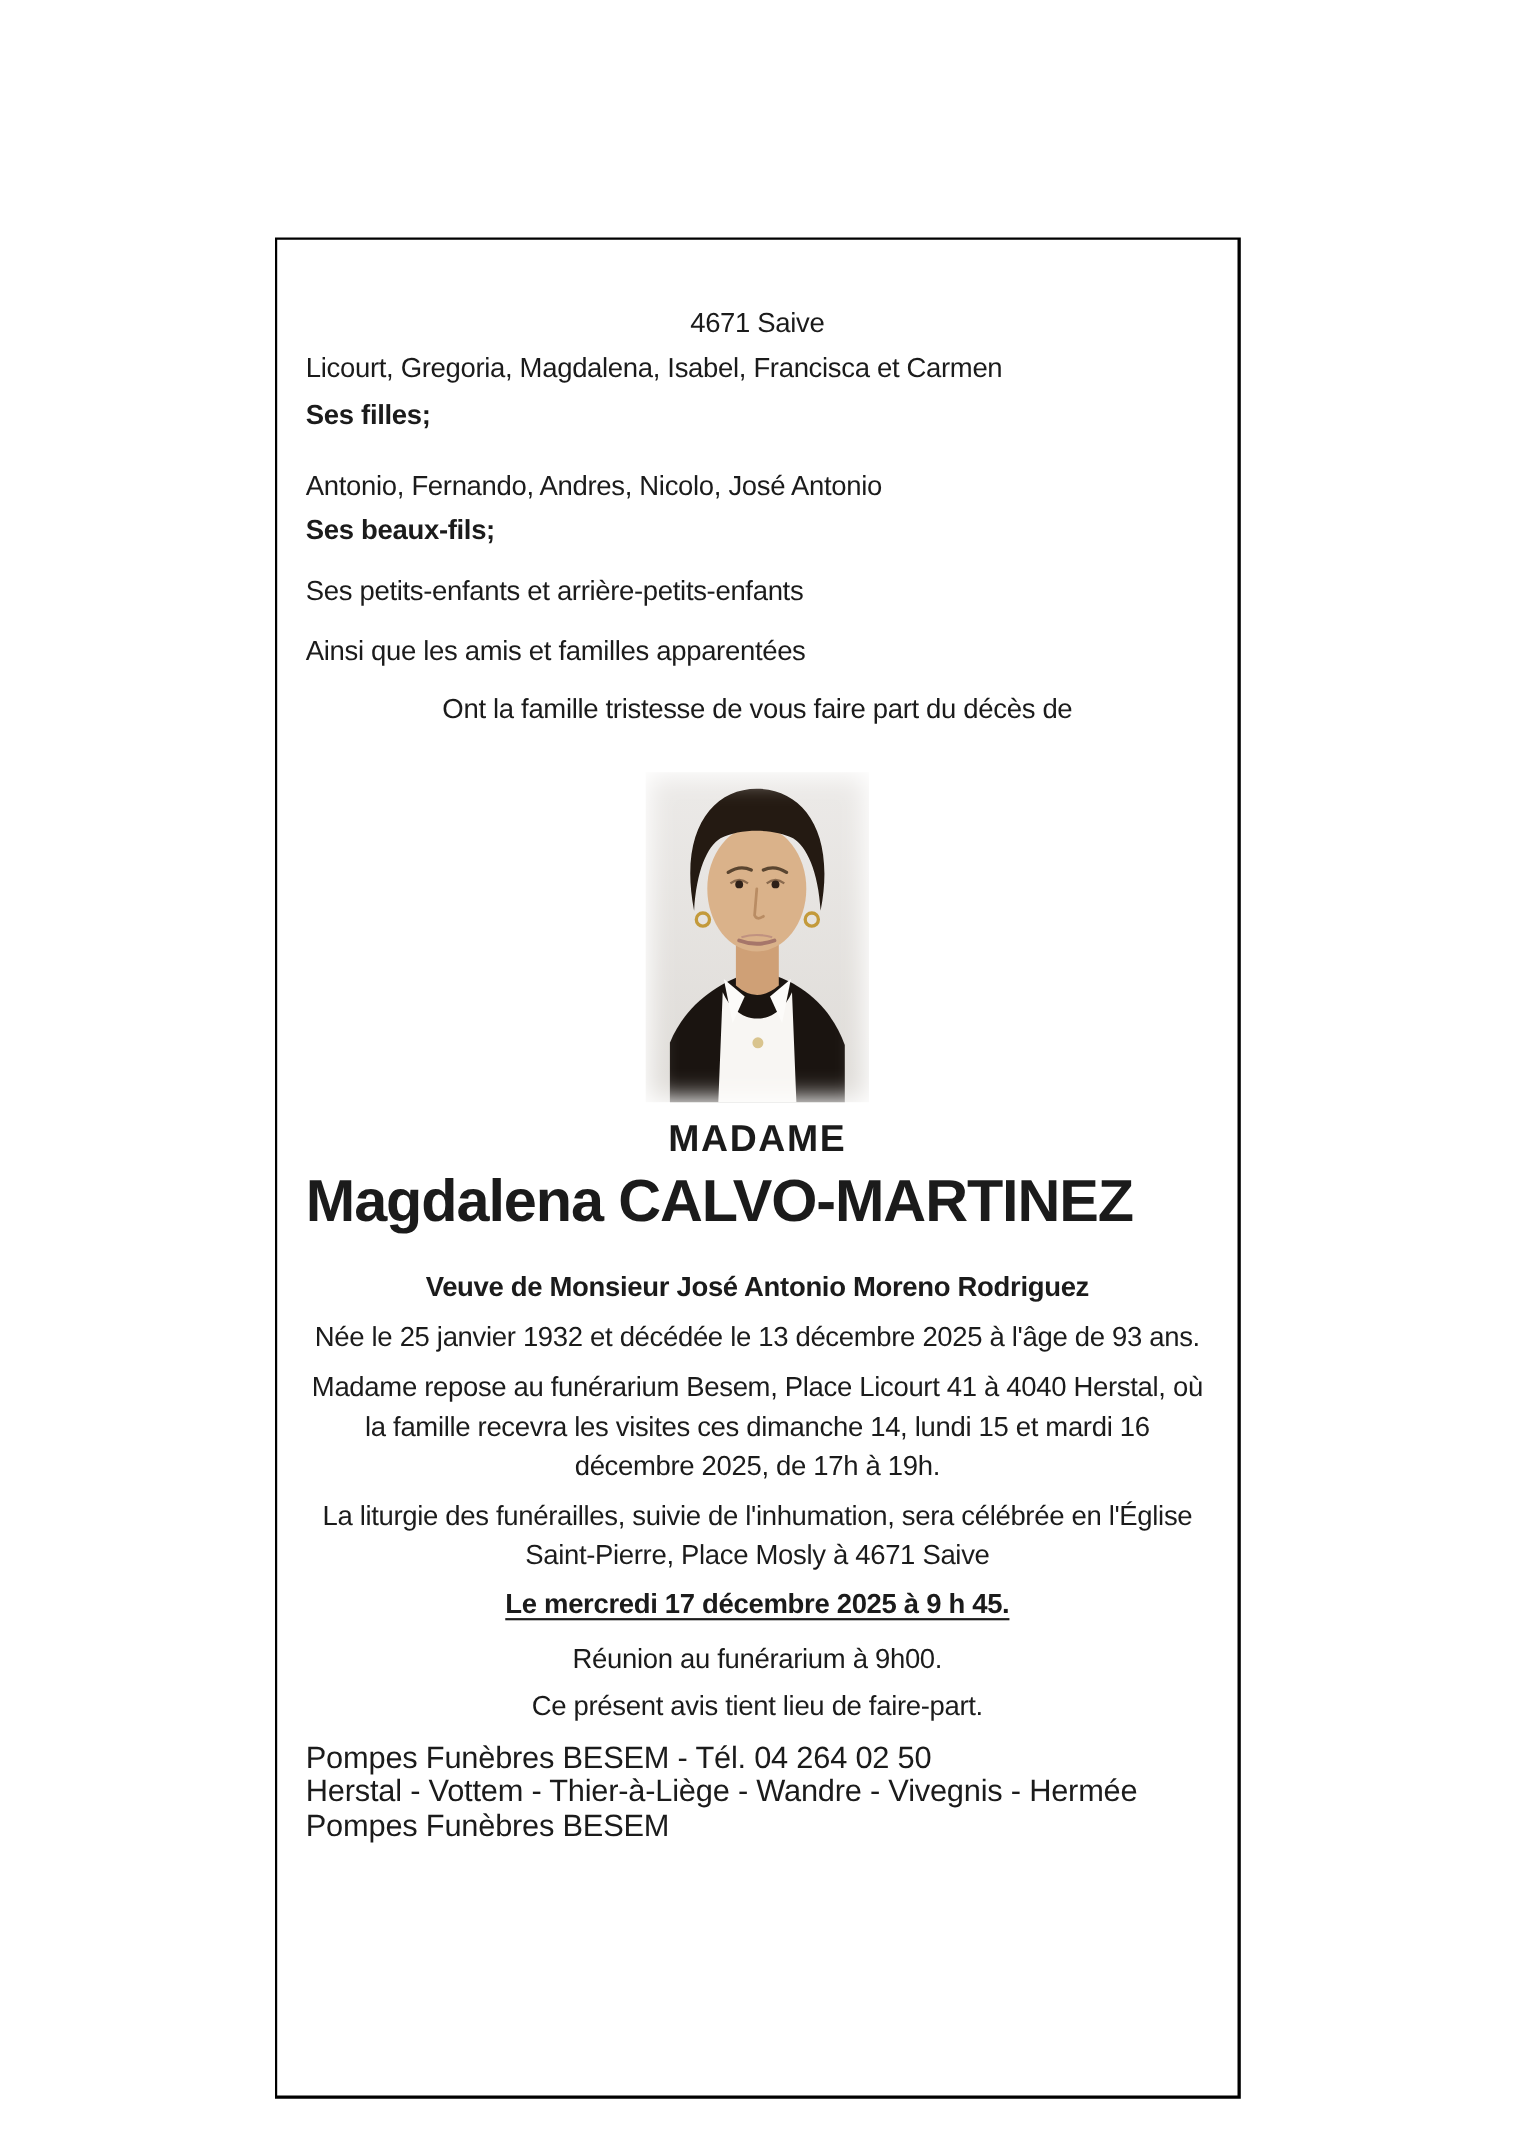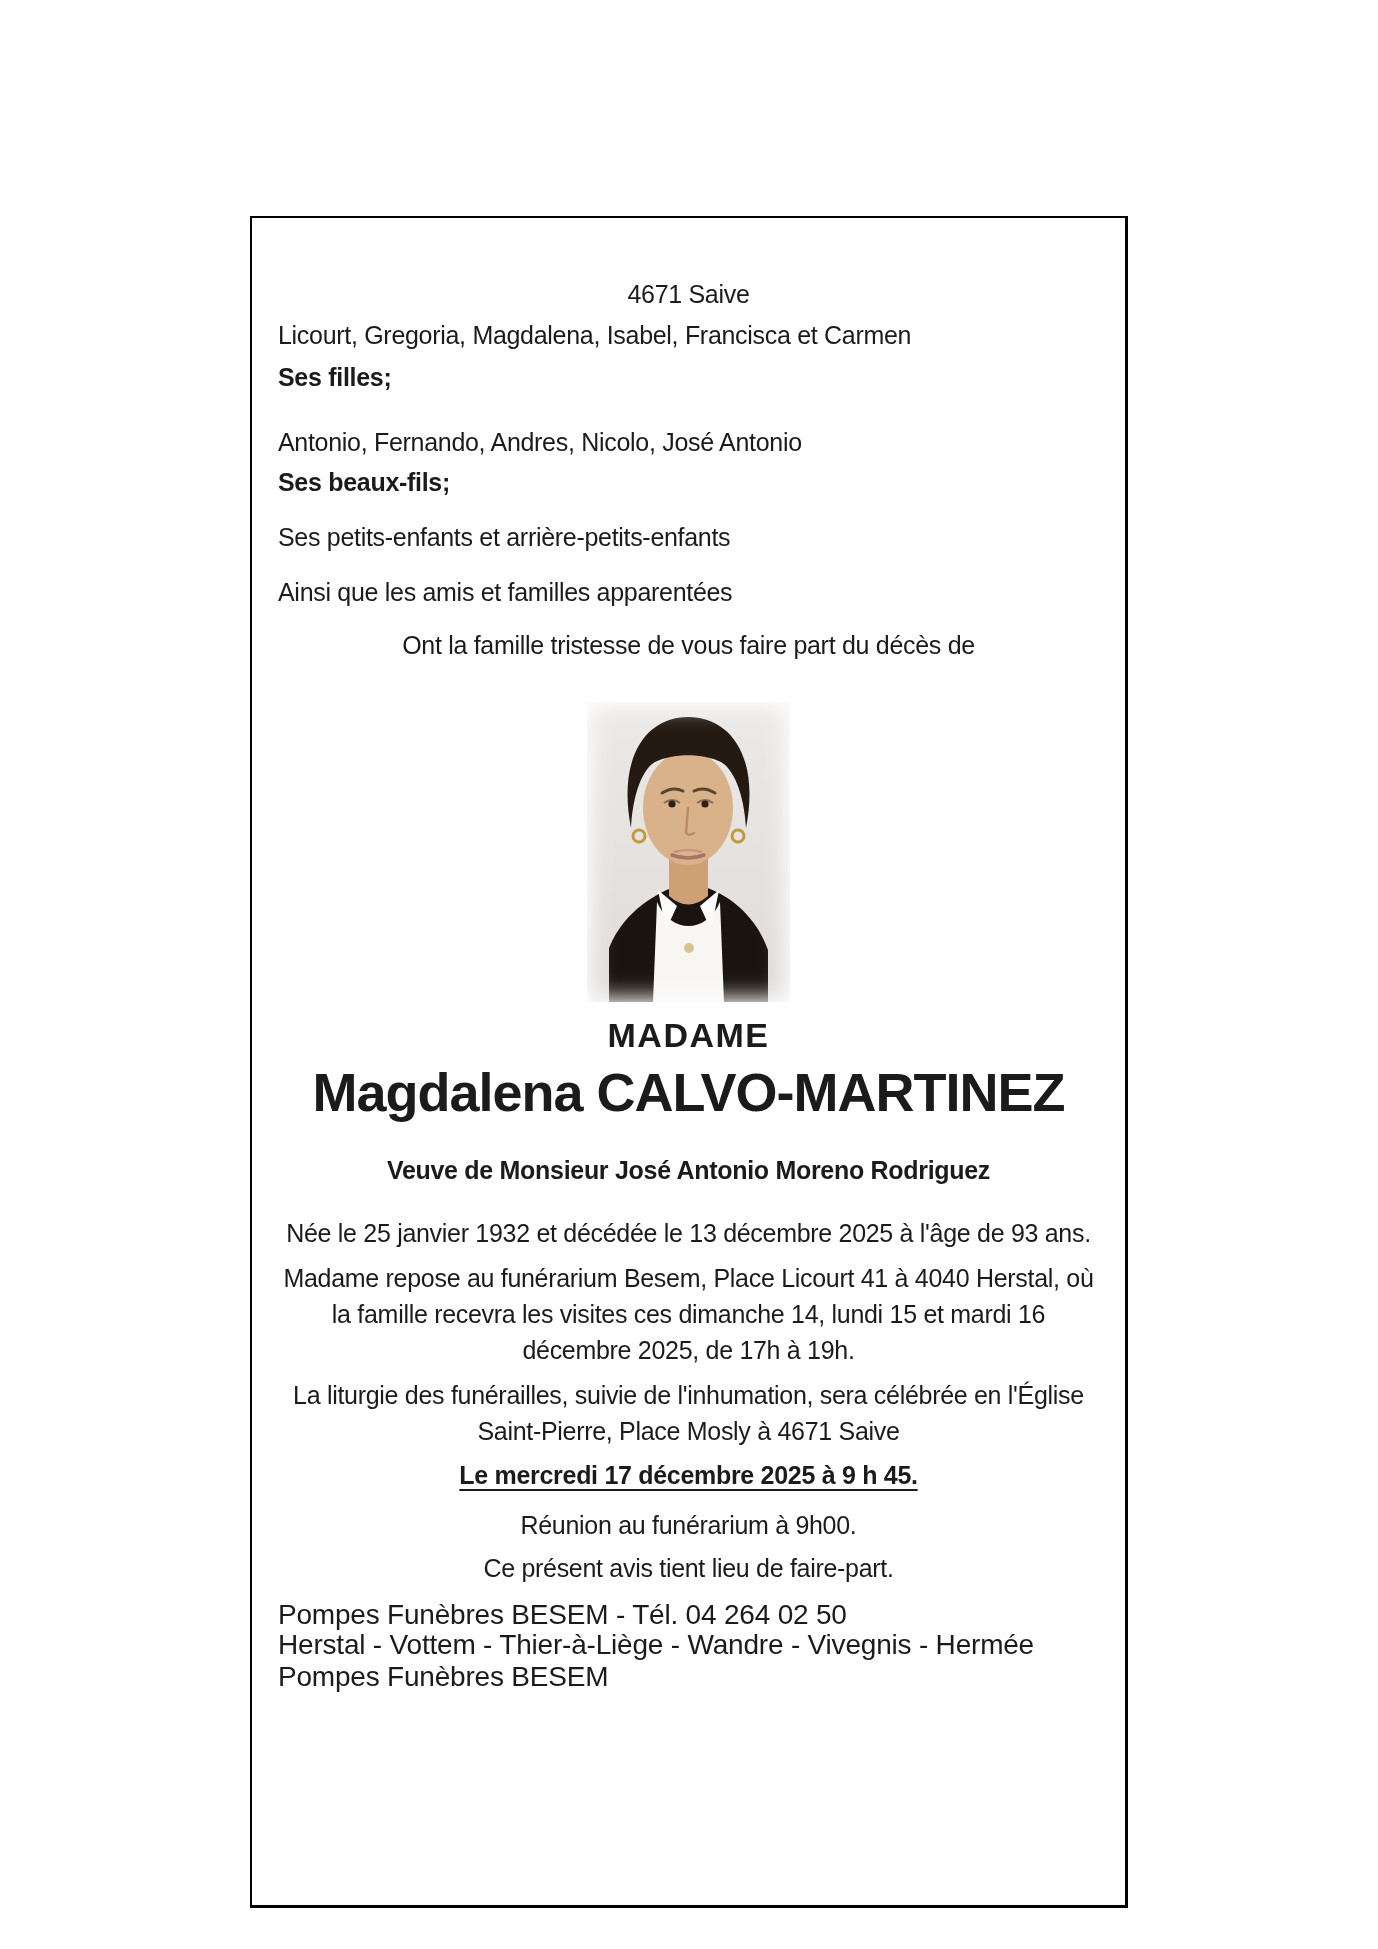--- a/index.html
+++ b/index.html
@@ -28,21 +28,21 @@
   .ln{
     margin:0;
     font-size:25px;line-height:36px;letter-spacing:-0.3px;
     white-space:nowrap;
   }
   .c{text-align:center;}
   .r{}
   .b{font-weight:bold;}
   .madame{font-size:34px;letter-spacing:1.5px;}
   .name{
-    margin:0;text-align:center;font-weight:bold;
+    margin:0;text-align:left;font-weight:bold;
     font-size:54px;line-height:66px;letter-spacing:-1px;white-space:nowrap;
   }
   .under{text-decoration:underline;text-underline-offset:5px;text-decoration-thickness:2px;}
   .foot{font-size:28px;line-height:30px;letter-spacing:-0.2px;}
   .photo{
     width:215px;height:312px;
     margin:33px auto 0;
   }
   .photo svg{display:block;width:215px;height:312px;}
 </style>
@@ -113,21 +113,21 @@
         <rect x="-14" y="-14" width="243" height="340" fill="none" stroke="#ffffff" stroke-width="48" filter="url(#soften)"></rect>
       </svg>
     </div>
 
     <p class="ln c b madame" style="margin-top:9px">MADAME</p>
 
     <h1 class="name" style="margin-top:6px">Magdalena CALVO-MARTINEZ</h1>
 
     <p class="ln c b" style="margin-top:27px">Veuve de Monsieur José Antonio Moreno Rodriguez</p>
 
-    <p class="ln c" style="margin-top:27px">Née le 25 janvier 1932 et décédée le 13 décembre 2025 à l'âge de 93 ans.</p>
+    <p class="ln c" style="margin-top:10px">Née le 25 janvier 1932 et décédée le 13 décembre 2025 à l'âge de 93 ans.</p>
 
     <div style="margin-top:9px">
       <p class="ln c">Madame repose au funérarium Besem, Place Licourt 41 à 4040 Herstal, où</p>
       <p class="ln c">la famille recevra les visites ces dimanche 14, lundi 15 et mardi 16</p>
       <p class="ln c">décembre 2025, de 17h à 19h.</p>
     </div>
 
     <div style="margin-top:9px">
       <p class="ln c">La liturgie des funérailles, suivie de l'inhumation, sera célébrée en l'Église</p>
       <p class="ln c">Saint-Pierre, Place Mosly à 4671 Saive</p>

